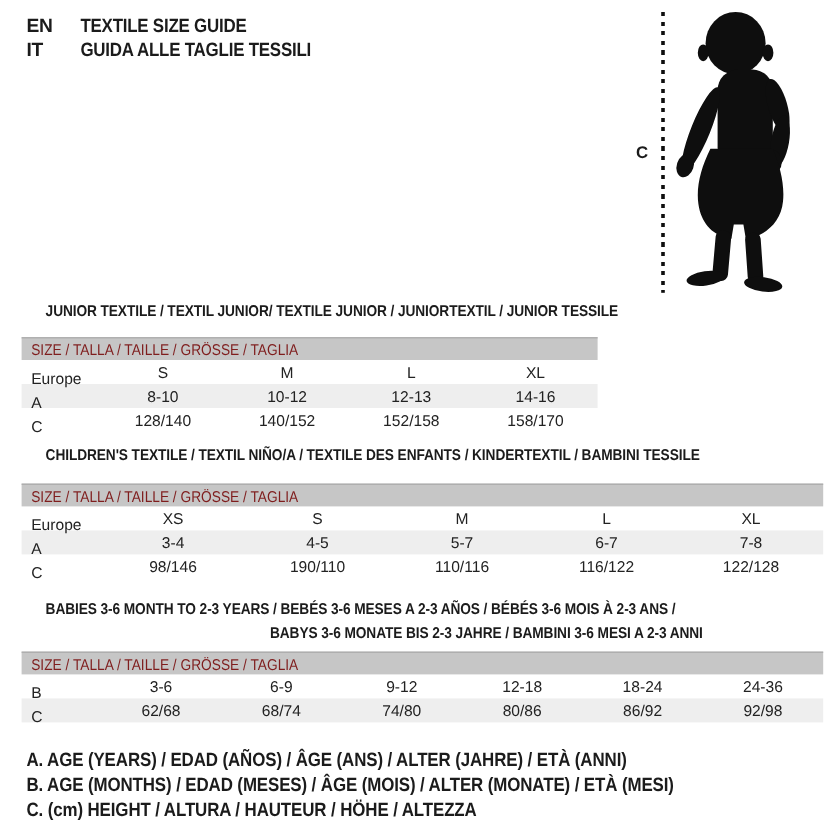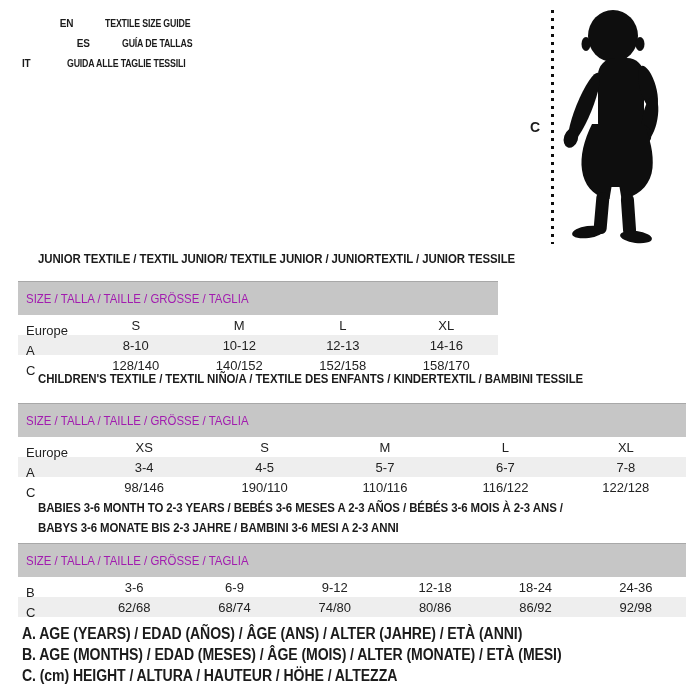--- a/index.html
+++ b/index.html
@@ -4,65 +4,61 @@
 <style>
   html,body{margin:0;padding:0;background:#fff;}
   .canvas{
     position:relative;width:700px;height:700px;background:#fff;overflow:hidden;
     font-family:"Liberation Sans",sans-serif;color:var(--text-dark,#1b1b1b);
   }
   .cond{display:inline-block;transform:scaleX(0.88);transform-origin:0 50%;white-space:nowrap;}
 
   
   .languages{position:absolute;left:22px;top:13px;}
-  .lang-row{display:flex;height:20px;align-items:center;font-weight:bold;font-size:10px;letter-spacing:-0.2px;justify-content:flex-end;}
+  .lang-row{display:flex;height:20px;align-items:center;font-weight:bold;font-size:16px;letter-spacing:-0.2px;}
   .lang-code{width:45px;flex:none;}
 
   
   .measure-label{position:absolute;left:530px;top:119px;font-size:14px;font-weight:bold;}
   .dash-line{position:absolute;left:551px;top:10px;width:3px;height:234px;
     background-image:repeating-linear-gradient(to bottom,var(--silhouette,#0e0e0e) 0 3.5px,transparent 3.5px 8px);}
   .toddler{position:absolute;left:561px;top:8px;width:107px;height:236px;fill:var(--silhouette,#0e0e0e);}
 
   
   .sec-title{position:absolute;left:38px;font-size:13px;font-weight:bold;line-height:20px;letter-spacing:-0.1px;}
   #title1{top:249px;}
   #title2{top:369px;}
-  #title3{top:498px;}
+  #title3{top:498px;text-align:right;}
 
   
   .tbl{position:absolute;left:18px;}
   #tbl1{top:281px;width:480px;}
   #tbl2{top:403px;width:668px;}
   #tbl3{top:543px;width:668px;}
-  .bar{height:34px;background:var(--header-bar,#c6c6c6);border-top:1px solid #a8a8a8;
+  .bar{height:19px;background:var(--header-bar,#c6c6c6);border-top:1px solid #a8a8a8;
     display:flex;align-items:center;padding-left:8px;box-sizing:border-box;
-    font-size:13px;color:#a21caf;}
+    font-size:13px;color:#7f1d1d;}
   .trow{display:flex;height:20px;align-items:center;font-size:13px;color:#222;}
   .trow.shaded{background:var(--row-shade,#eeeeee);}
   .tlabel{width:66px;padding-left:8px;box-sizing:border-box;flex:none;margin-top:11px;}
   .tcell{flex:1;text-align:center;}
 
   
   .legend{position:absolute;left:22px;top:623px;}
   .legend-line{height:21px;display:flex;align-items:center;font-size:16px;font-weight:bold;letter-spacing:-0.1px;}
 </style>
 </head>
 <body>
 
 <div class="canvas">
 
   <div class="languages">
     <div class="lang-row">
       <span class="lang-code">EN</span>
       <span class="cond">TEXTILE SIZE GUIDE</span>
-    </div>
-    <div class="lang-row">
-      <span class="lang-code">ES</span>
-      <span class="cond">GUÍA DE TALLAS</span>
     </div>
     <div class="lang-row">
       <span class="lang-code">IT</span>
       <span class="cond">GUIDA ALLE TAGLIE TESSILI</span>
     </div>
   </div>
 
   <span class="measure-label">C</span>
   <div class="dash-line"></div>
   <svg class="toddler" viewBox="0 0 105 236" aria-hidden="true">

